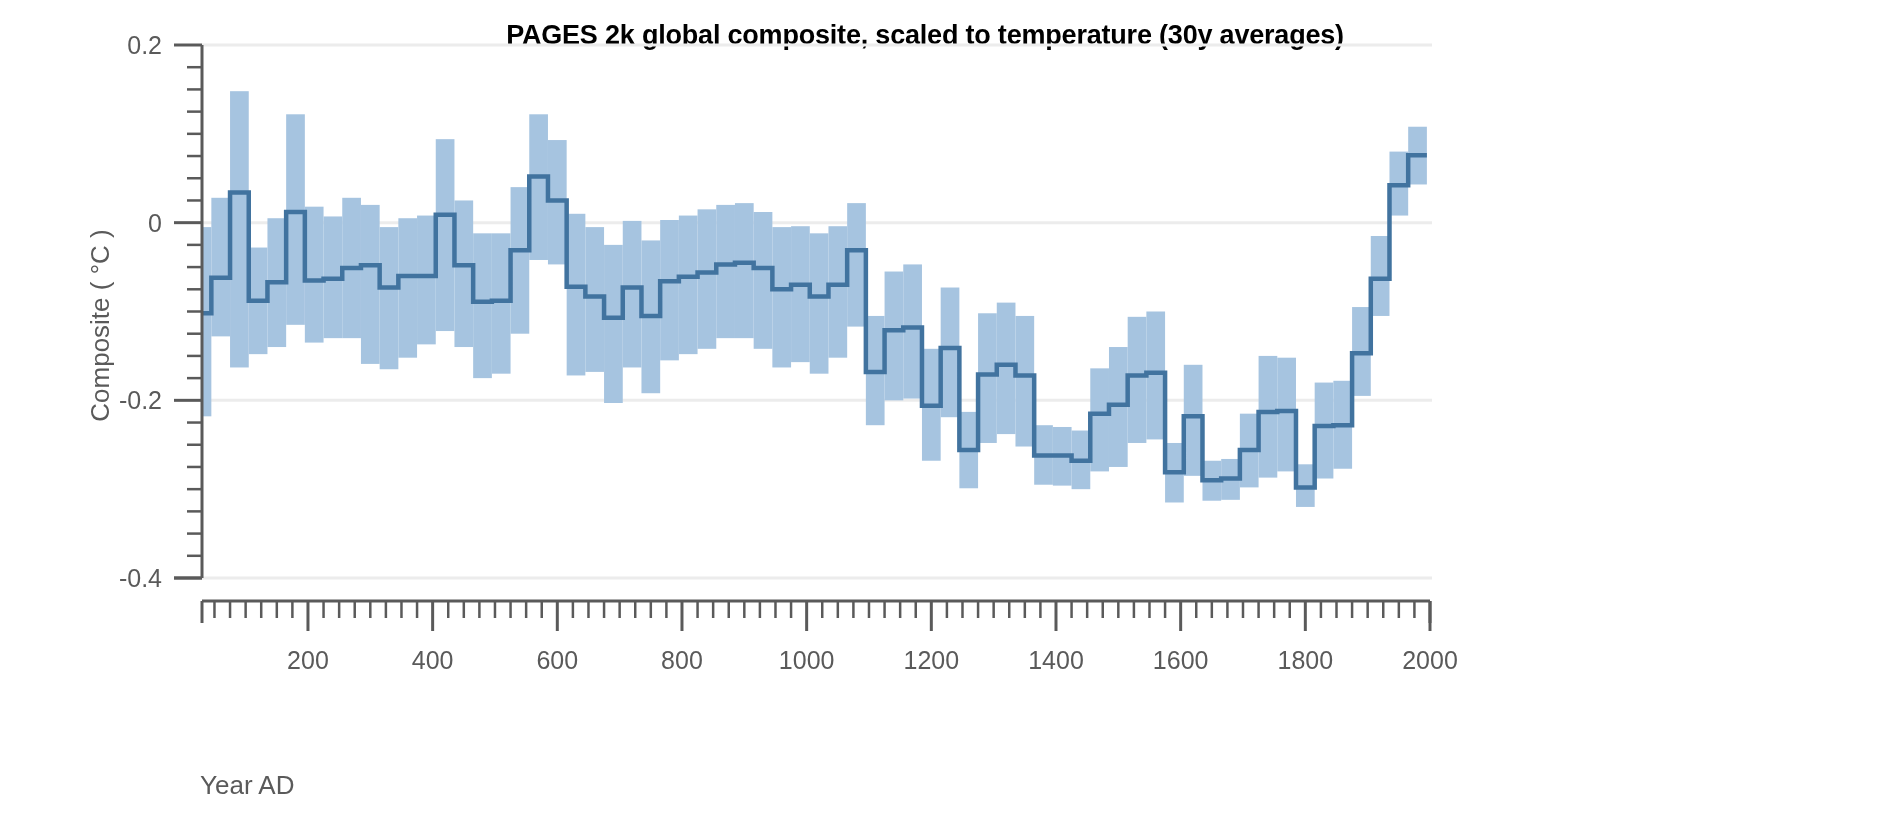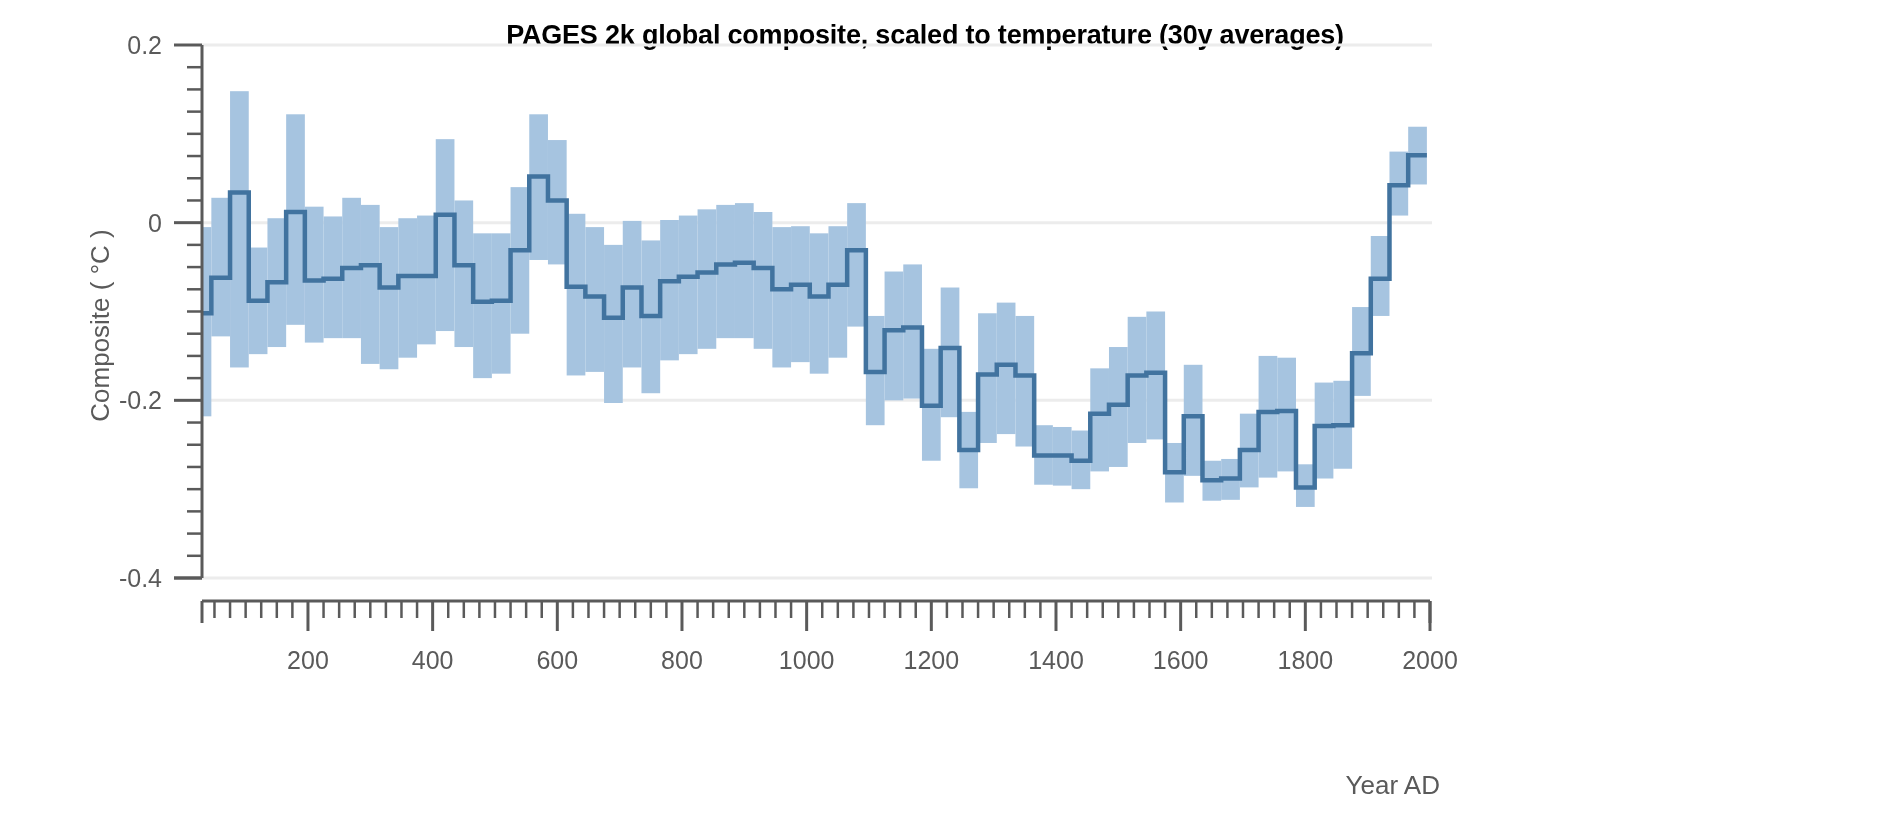--- a/index.html
+++ b/index.html
@@ -47,21 +47,21 @@
     font-size: 26px;
     color: #5a5a5a;
     font-family: "Liberation Sans", sans-serif;
     white-space: nowrap;
   }
   #x-axis-label {
     position: absolute;
     left: 200px;
     top: 770px;
     width: 1240px;
-    text-align: right;
+    text-align: left;
     font-size: 26px;
     color: #5a5a5a;
     font-family: "Liberation Sans", sans-serif;
   }
   .tick-text {
     font-size: 25px;
     fill: #5a5a5a;
     font-family: "Liberation Sans", sans-serif;
   }
 </style>

